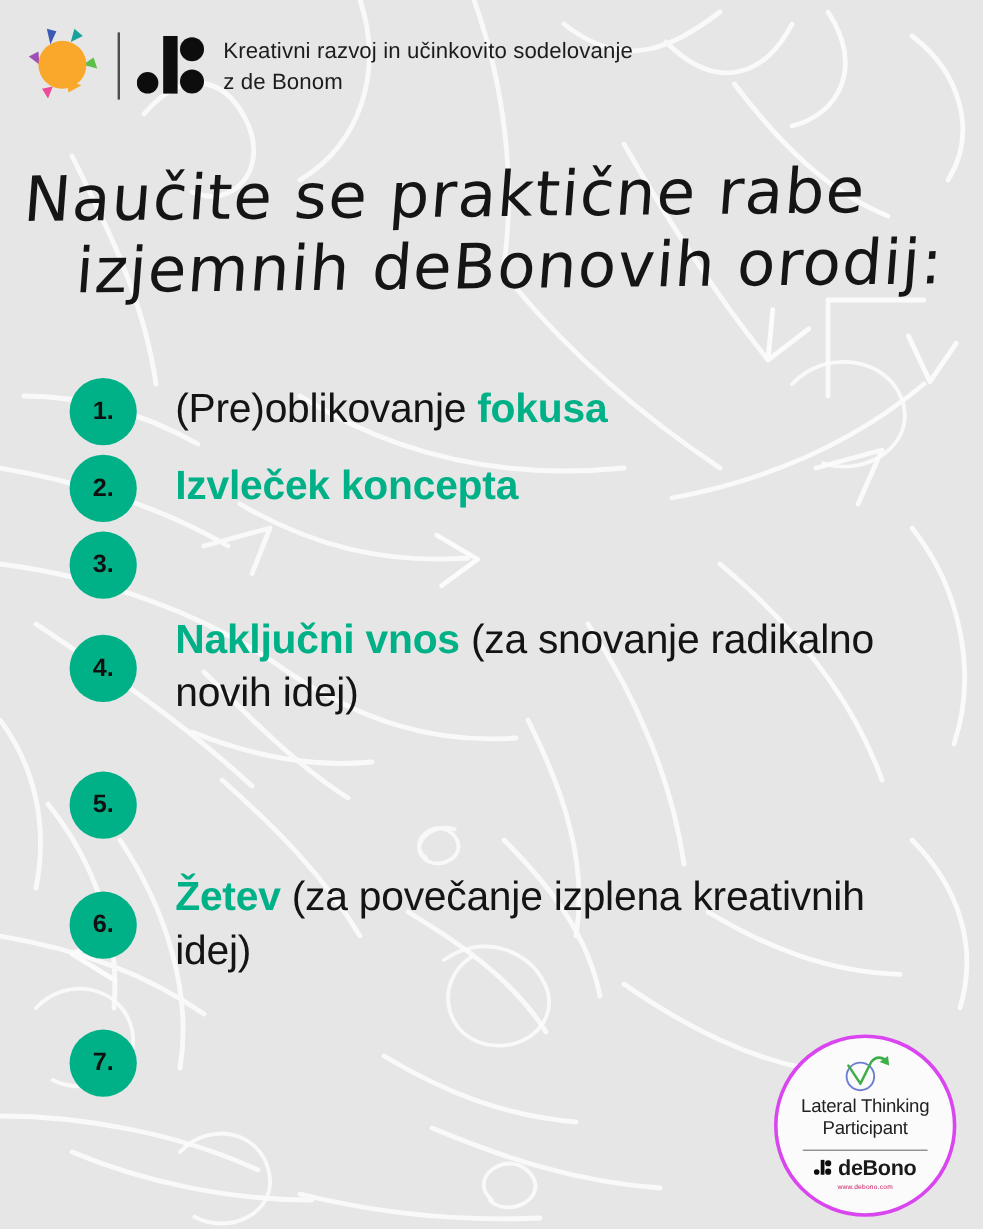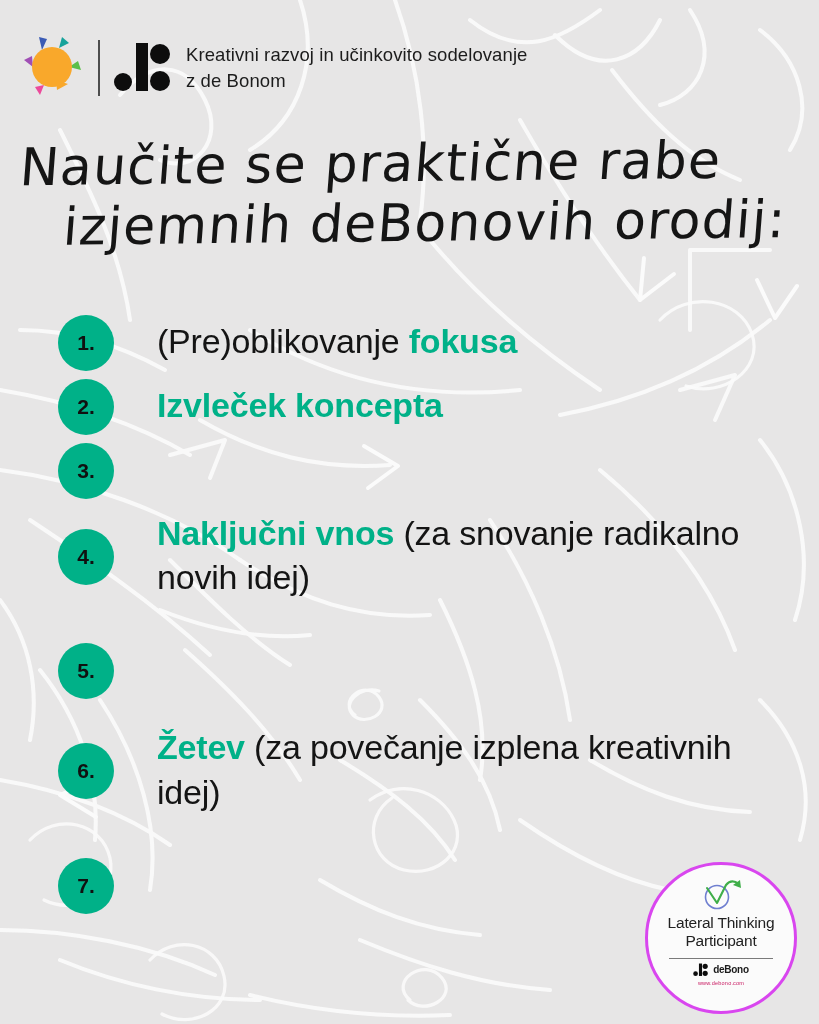--- a/index.html
+++ b/index.html
@@ -25,21 +25,21 @@
   #bg-doodles {
     position: absolute;
     inset: 0;
     width: 819px;
     height: 1024px;
     pointer-events: none;
   }
   
   #header {
     position: absolute;
-    top: 31px;
+    top: 18px;
     left: 16px;
     display: flex;
     align-items: center;
     gap: 0px;
   }
   #sun-logo {
     width: 74px;
     height: 74px;
     flex: 0 0 auto;
   }
@@ -111,21 +111,21 @@
     background: #00b188;
     color: #101010;
     display: flex;
     align-items: center;
     justify-content: center;
     font-size: 21px;
     font-weight: 700;
     letter-spacing: 0px;
   }
   .tool-text {
-    margin-left: 43px;
+    margin-left: 32px;
     font-size: 34px;
     line-height: 1.30;
     color: #141414;
     font-weight: 400;
     padding-top: 4px;
     letter-spacing: -0.2px;
   }
   .tool-text .hi {
     color: #00b188;
     font-weight: 700;
@@ -165,21 +165,21 @@
     background: #7a7a7a;
     margin: 7px 0 4px 0;
   }
   #seal-brand-row {
     display: flex;
     align-items: center;
     gap: 5px;
   }
   #seal-mark { width: 15px; height: 14px; }
   #seal-brand {
-    font-size: 10px;
+    font-size: 18px;
     font-weight: 700;
     color: #1a1a1a;
     letter-spacing: -0.3px;
   }
   #seal-url {
     font-size: 5.5px;
     color: #c8175f;
     margin-top: 3px;
     letter-spacing: 0.2px;
   }

